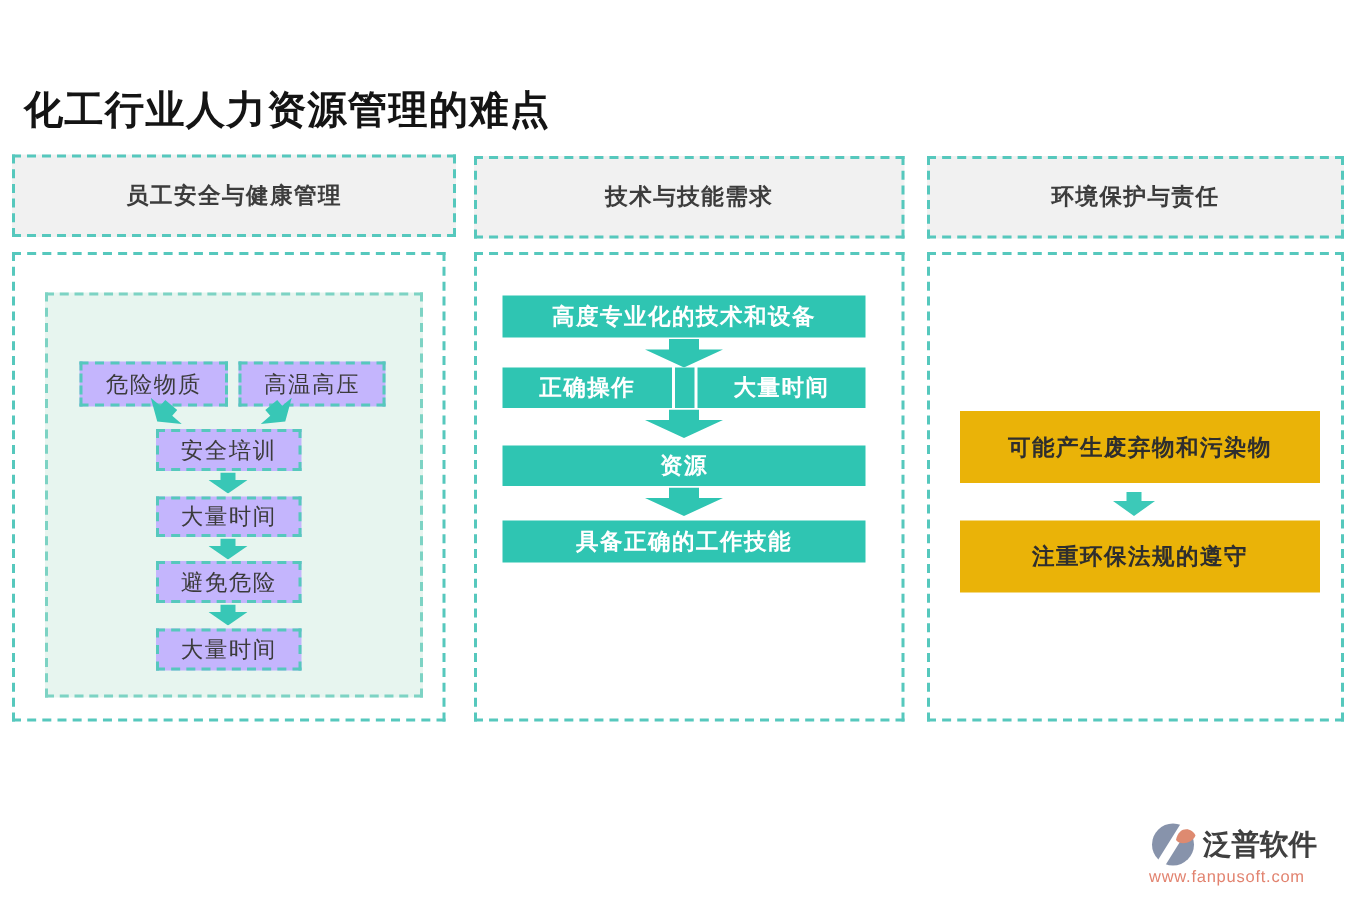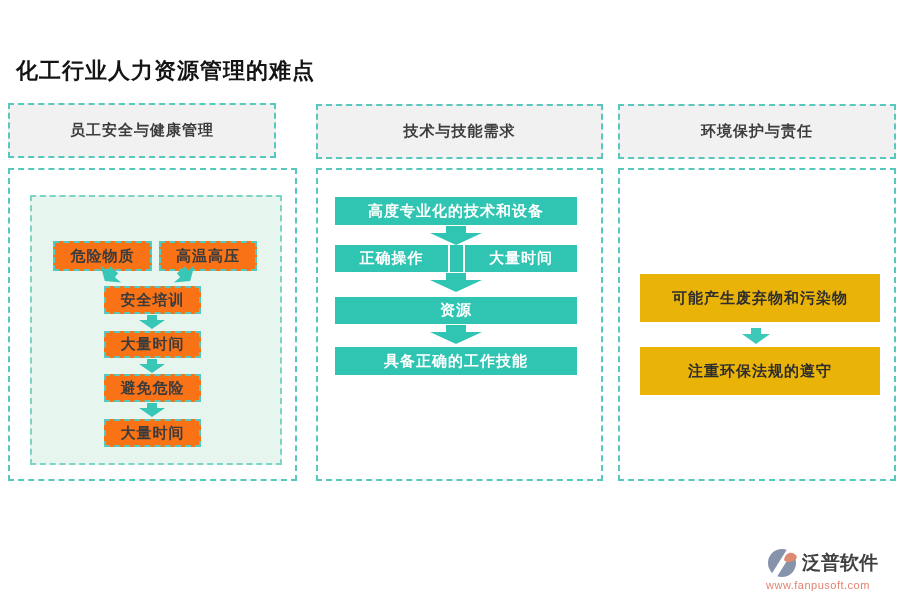--- a/index.html
+++ b/index.html
@@ -4,42 +4,42 @@
 <style>
   html,body{margin:0;padding:0;}
   body{
     width:900px;height:600px;background:#ffffff;
     font-family:"Liberation Sans","DejaVu Sans",sans-serif;
     position:relative;overflow:hidden;
   }
   .canvas{position:absolute;left:0;top:0;width:900px;height:600px;}
   .title{
     position:absolute;left:16px;top:56px;
-    font-size:22px;font-weight:bold;color:#141414;letter-spacing:1px;
+    font-size:26px;font-weight:bold;color:#141414;letter-spacing:1px;
     white-space:nowrap;
   }
   .col-hdr{
     position:absolute;height:55px;box-sizing:border-box;
     background:#f1f1f1;border:2px dashed #56c8bd;
     display:flex;align-items:center;justify-content:center;
     font-size:15px;font-weight:bold;color:#3c3c3c;letter-spacing:1px;
   }
   .col-body{
     position:absolute;top:168px;height:313px;box-sizing:border-box;
     background:#ffffff;border:2px dashed #56c8bd;
   }
   .panel{
     position:absolute;left:20px;top:25px;width:252px;height:270px;box-sizing:border-box;
     background:#e7f5ef;border:2px dashed #7dd3c4;
   }
   .wbox{
     position:absolute;box-sizing:border-box;
-    background:#f97316;border:2px dashed #56c8bd;
+    background:#c4b5fd;border:2px dashed #56c8bd;
     display:flex;align-items:center;justify-content:center;
-    font-size:15px;font-weight:bold;color:#3b3b3b;letter-spacing:1px;
+    font-size:15px;font-weight:normal;color:#3b3b3b;letter-spacing:1px;
   }
   .tbox{
     position:absolute;box-sizing:border-box;background:#2fc5b2;
     display:flex;align-items:center;justify-content:center;
     font-size:15px;font-weight:bold;color:#ffffff;letter-spacing:1px;
   }
   .lbox{
     position:absolute;box-sizing:border-box;background:#eab308;
     display:flex;align-items:center;justify-content:center;
     font-size:15px;font-weight:bold;color:#2e2e2e;letter-spacing:1px;
@@ -54,21 +54,21 @@
   .brand{font-size:19px;font-weight:bold;white-space:nowrap;color:#404040;}
   .url{font-size:11px;color:#e2836f;white-space:nowrap;margin-top:1px;letter-spacing:0.5px;}
 </style>
 </head>
 <body>
 
 <div class="canvas">
 
   <div class="title">化工行业人力资源管理的难点</div>
 
-  <div class="col-hdr" style="left:8px;top:103px;width:268px;">员工安全与健康管理</div>
+  <div class="col-hdr" style="left:8px;top:103px;width:296px;">员工安全与健康管理</div>
   <div class="col-body" style="left:8px;width:289px;">
     <div class="panel">
 
       <div class="wbox" style="left:21px;top:44px;width:99px;height:30px;">危险物质</div>
       <div class="wbox" style="left:127px;top:44px;width:98px;height:30px;">高温高压</div>
 
       <div class="arrow" style="left:64px;top:69px;transform:rotate(40deg);">
         <svg width="27" height="19" viewBox="0 0 26 14">
             <path d="M8,0 h10 v5 h8 L13,14 0,5 h8 z" fill="#38c7b6"></path>
           </svg>

